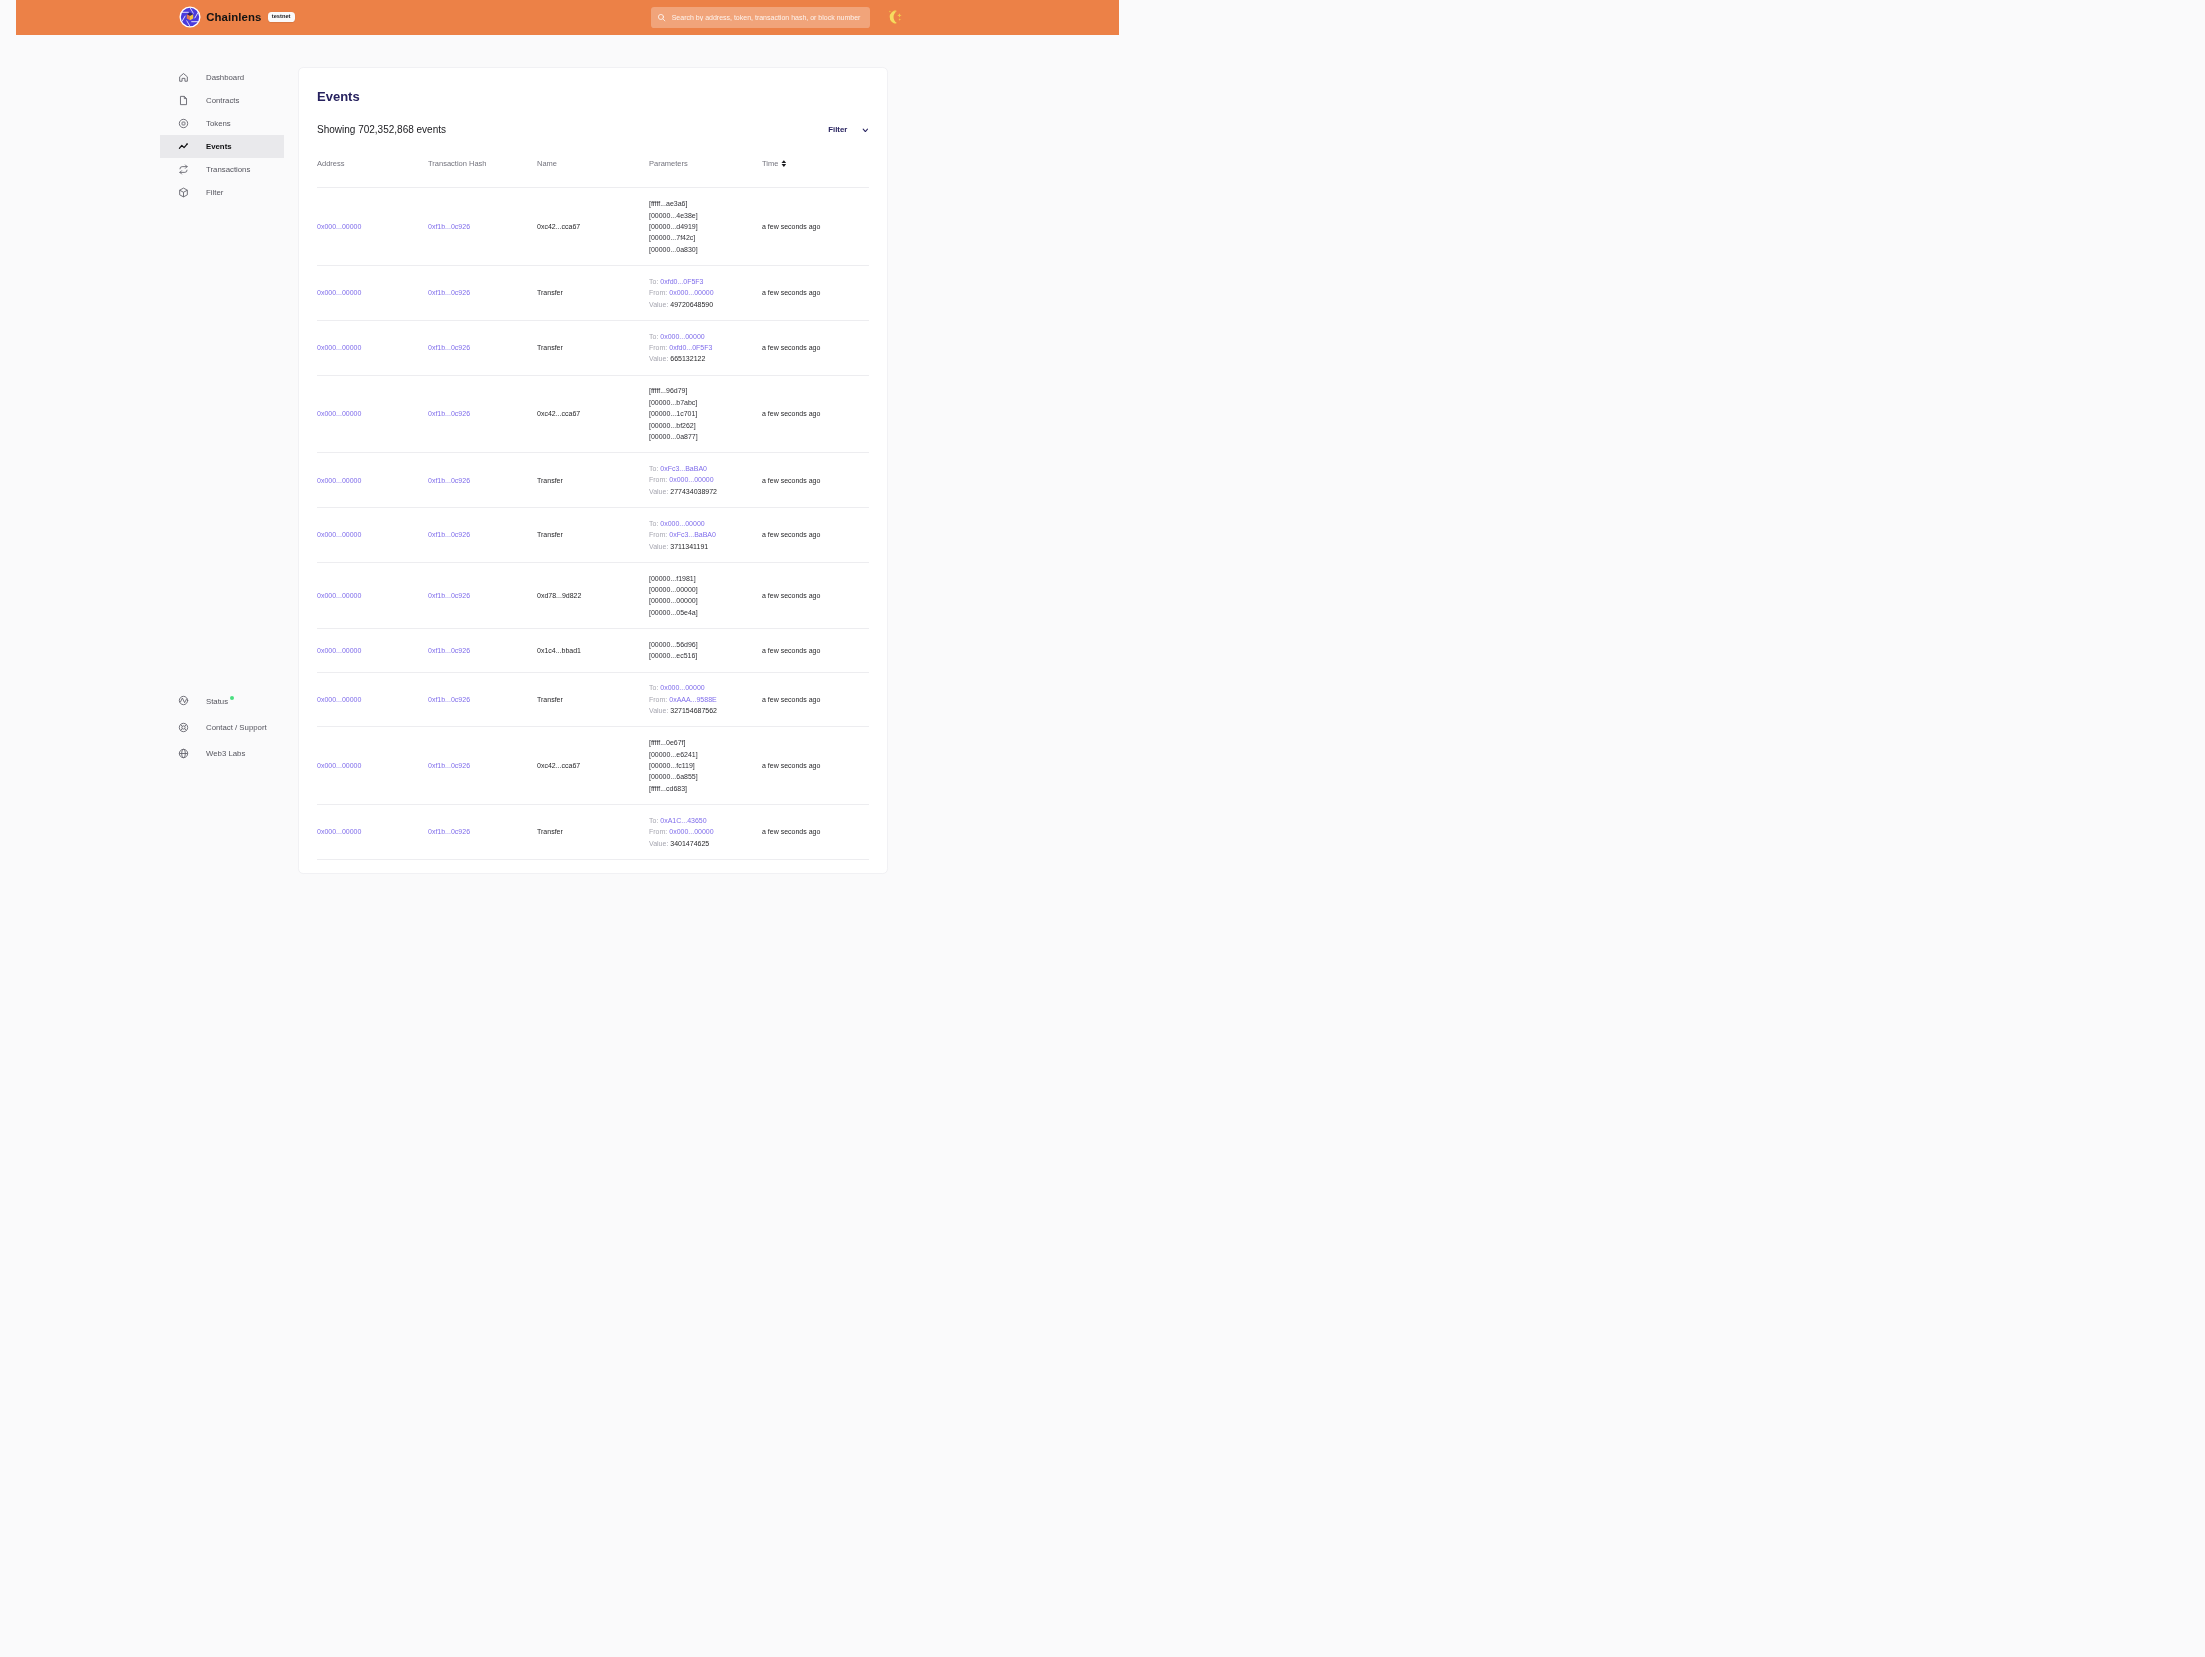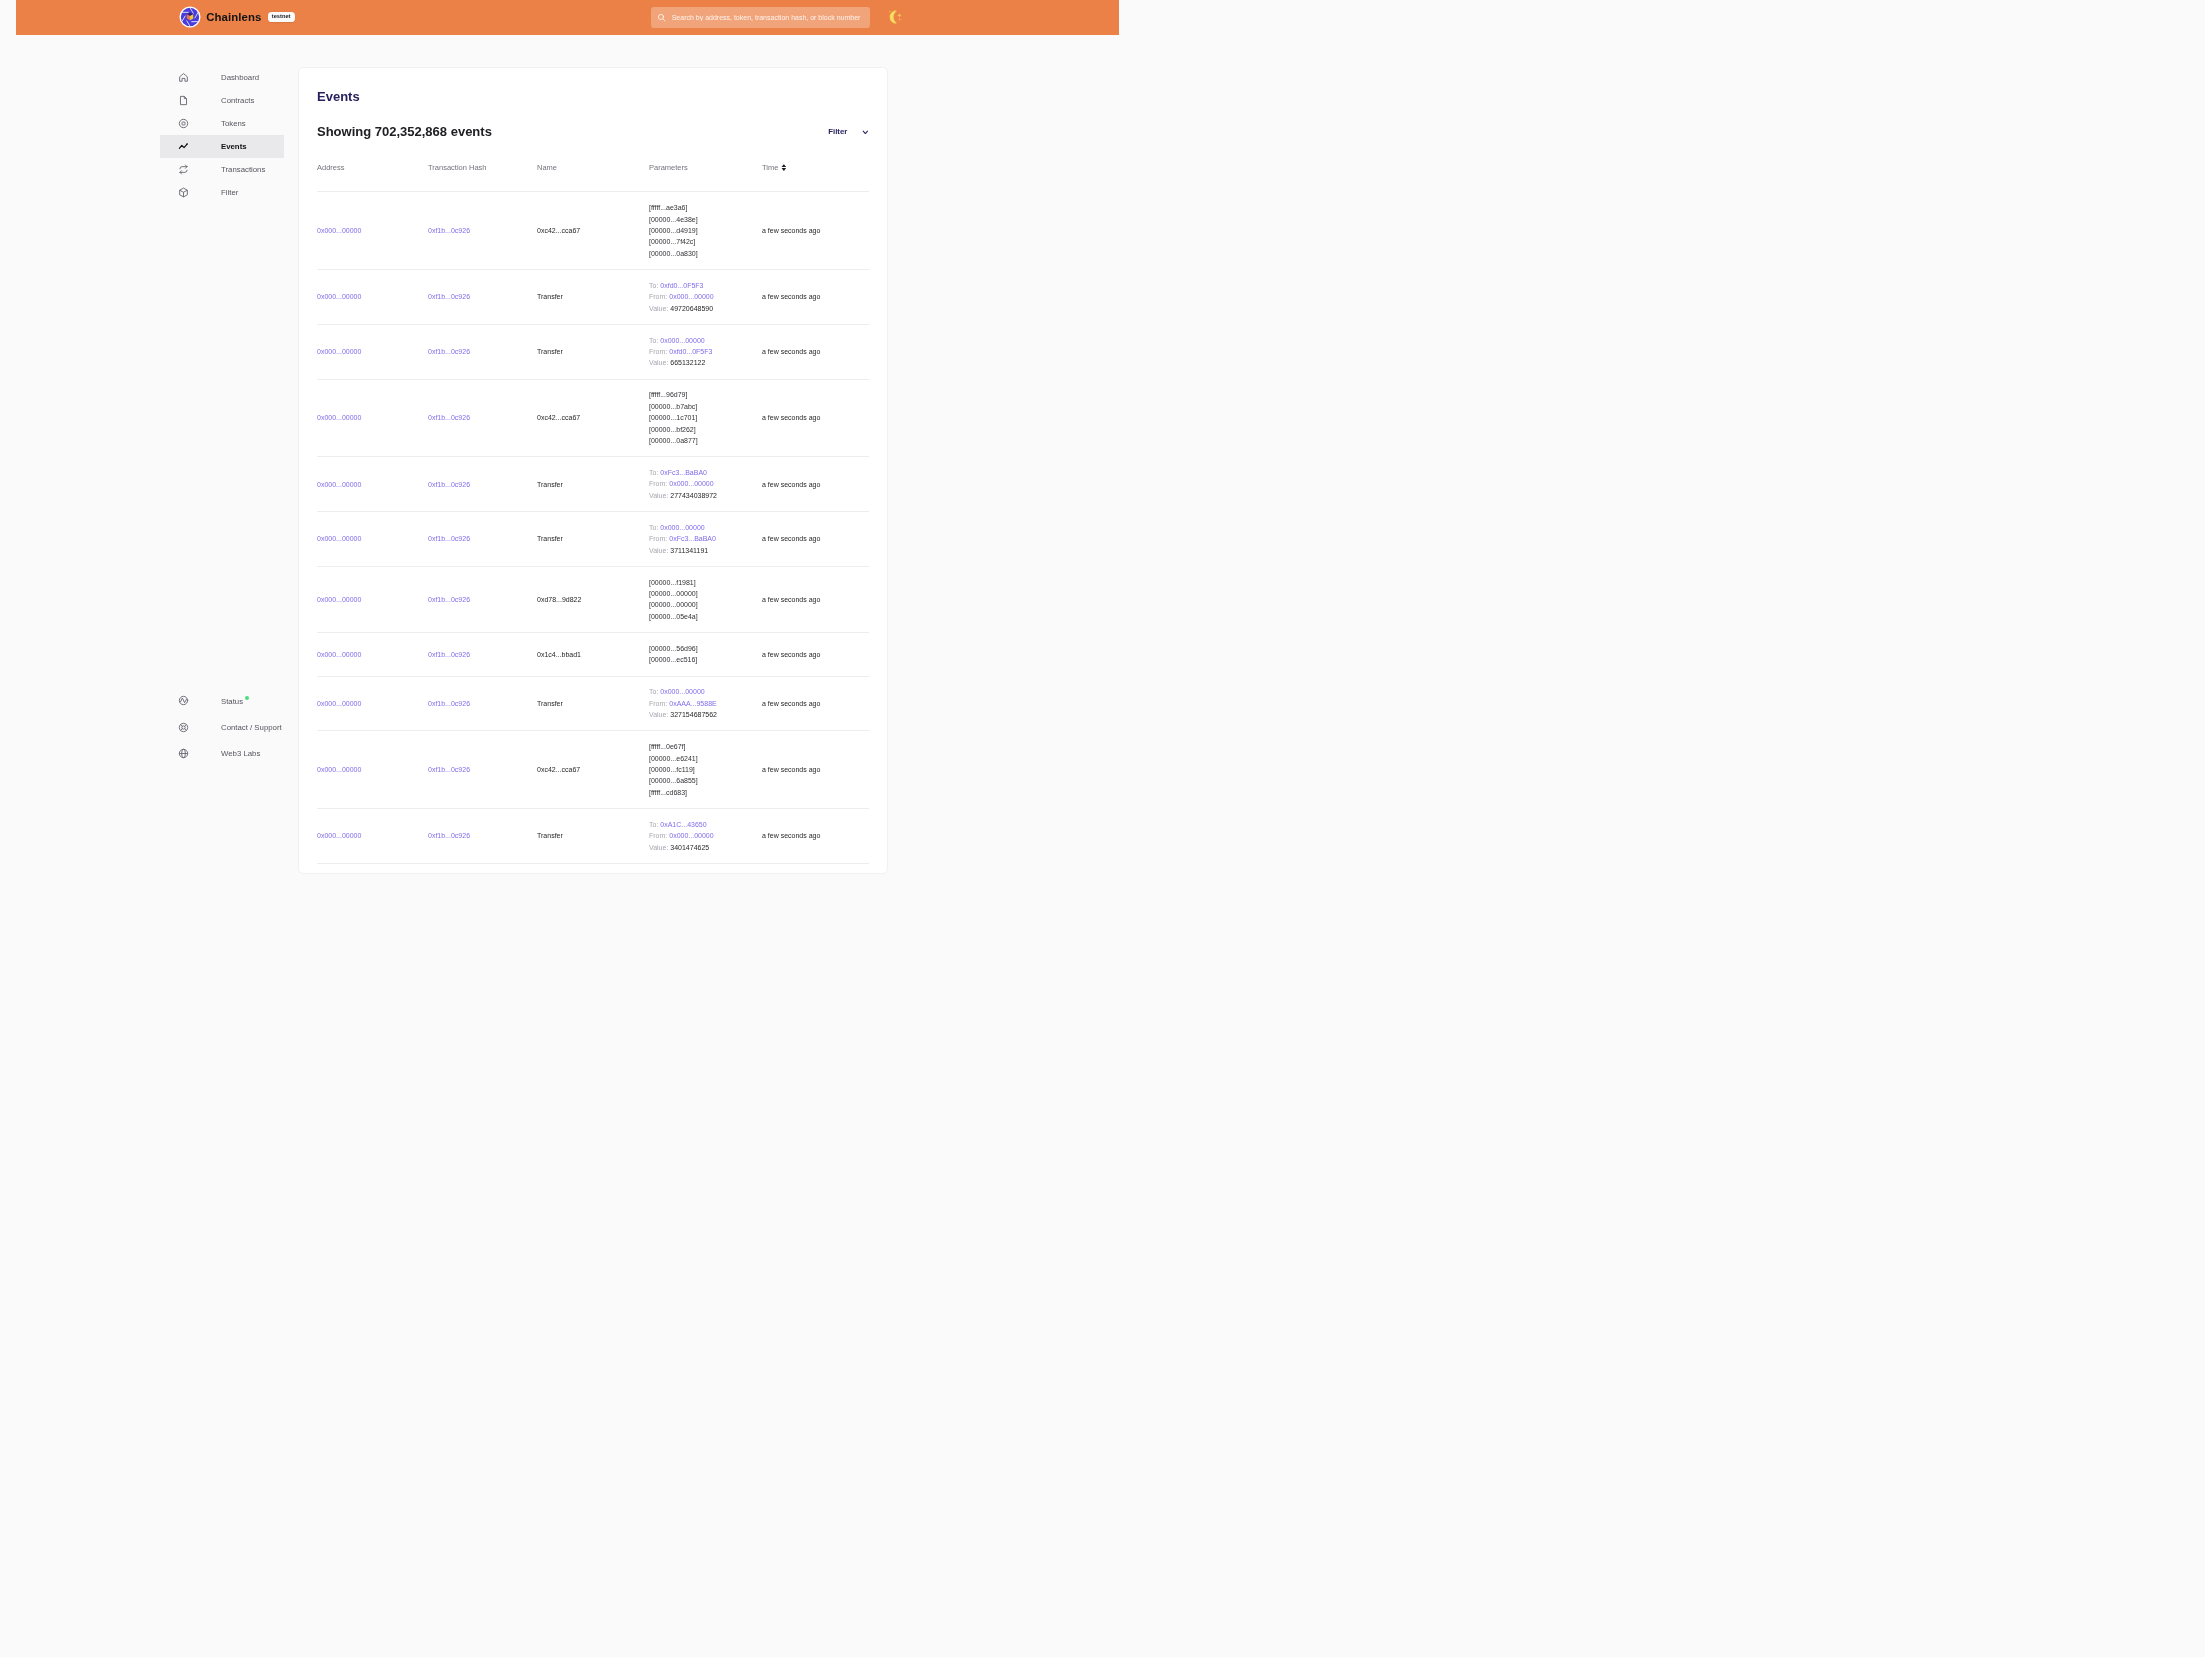--- a/index.html
+++ b/index.html
@@ -20,33 +20,33 @@
     padding:0 6.2px 0 5.2px; font-size:7px; color:#fff; font-family:inherit; }
   .search-input::placeholder { color:rgba(255,255,255,.88); opacity:1; }
   .theme-toggle { position:absolute; left:870px; top:9.3px; width:17.6px; height:16.5px; background:none; border:none; cursor:pointer; }
 
   
   .sidebar { position:absolute; left:160px; top:66px; width:124px; }
   .sidebar-footer { position:absolute; left:160px; top:689px; width:124px; }
   .nav-item { height:23px; display:flex; align-items:center; padding-left:18px; cursor:pointer; margin-bottom:0; }
   .sidebar-footer .nav-item { margin-bottom:3.6px; }
   .nav-item .nico { width:11px; height:11px; flex:0 0 auto; color:#62626B; }
-  .nav-item .nlabel { margin-left:32px; font-size:7.8px; color:#55555E; }
+  .nav-item .nlabel { margin-left:17px; font-size:7.8px; color:#55555E; }
   .nav-item.active { background:#E9E9EC; }
   .nav-item.active .nico { color:#101012; }
   .nav-item.active .nlabel { color:#101012; font-weight:700; }
   .status-dot { display:inline-block; width:4.1px; height:4.1px; border-radius:50%; background:#4ADE80;
     vertical-align:super; margin-left:1.6px; }
 
   
   .card { position:absolute; left:298px; top:67px; width:590px; height:807px; background:#fff;
     border:0.5px solid #F1F1F4; border-radius:5.2px; padding:0 18px; }
   .page-title { margin-top:20.7px; font-size:13px; font-weight:700; color:#27225F; }
   .meta-row { margin-top:20.7px; display:flex; align-items:center; justify-content:space-between; }
-  .showing-text { font-size:13px; color:#202024;font-weight:bold; }
+  .showing-text { font-size:10px; color:#202024; }
   .filter-btn { display:flex; align-items:center; gap:15px; background:none; border:none; cursor:pointer;
     font-family:inherit; font-size:7.8px; font-weight:600; color:#27225F; }
   .filter-btn svg { width:6.7px; height:6.7px; }
 
   .grid-cols { display:grid; grid-template-columns:111px 109px 112px 113px 110px; }
   .table-head { margin-top:24px; padding-bottom:19px; border-bottom:0.5px solid #EDEDF0; }
   .th { font-size:7.5px; color:#74747E; display:flex; align-items:center; gap:3.1px; }
   .sort-icon { width:5.7px; height:7.2px; }
   .event-row { align-items:center; padding:9.8px 0; border-bottom:0.5px solid #EDEDF0; }
   .cell { font-size:7px; }

